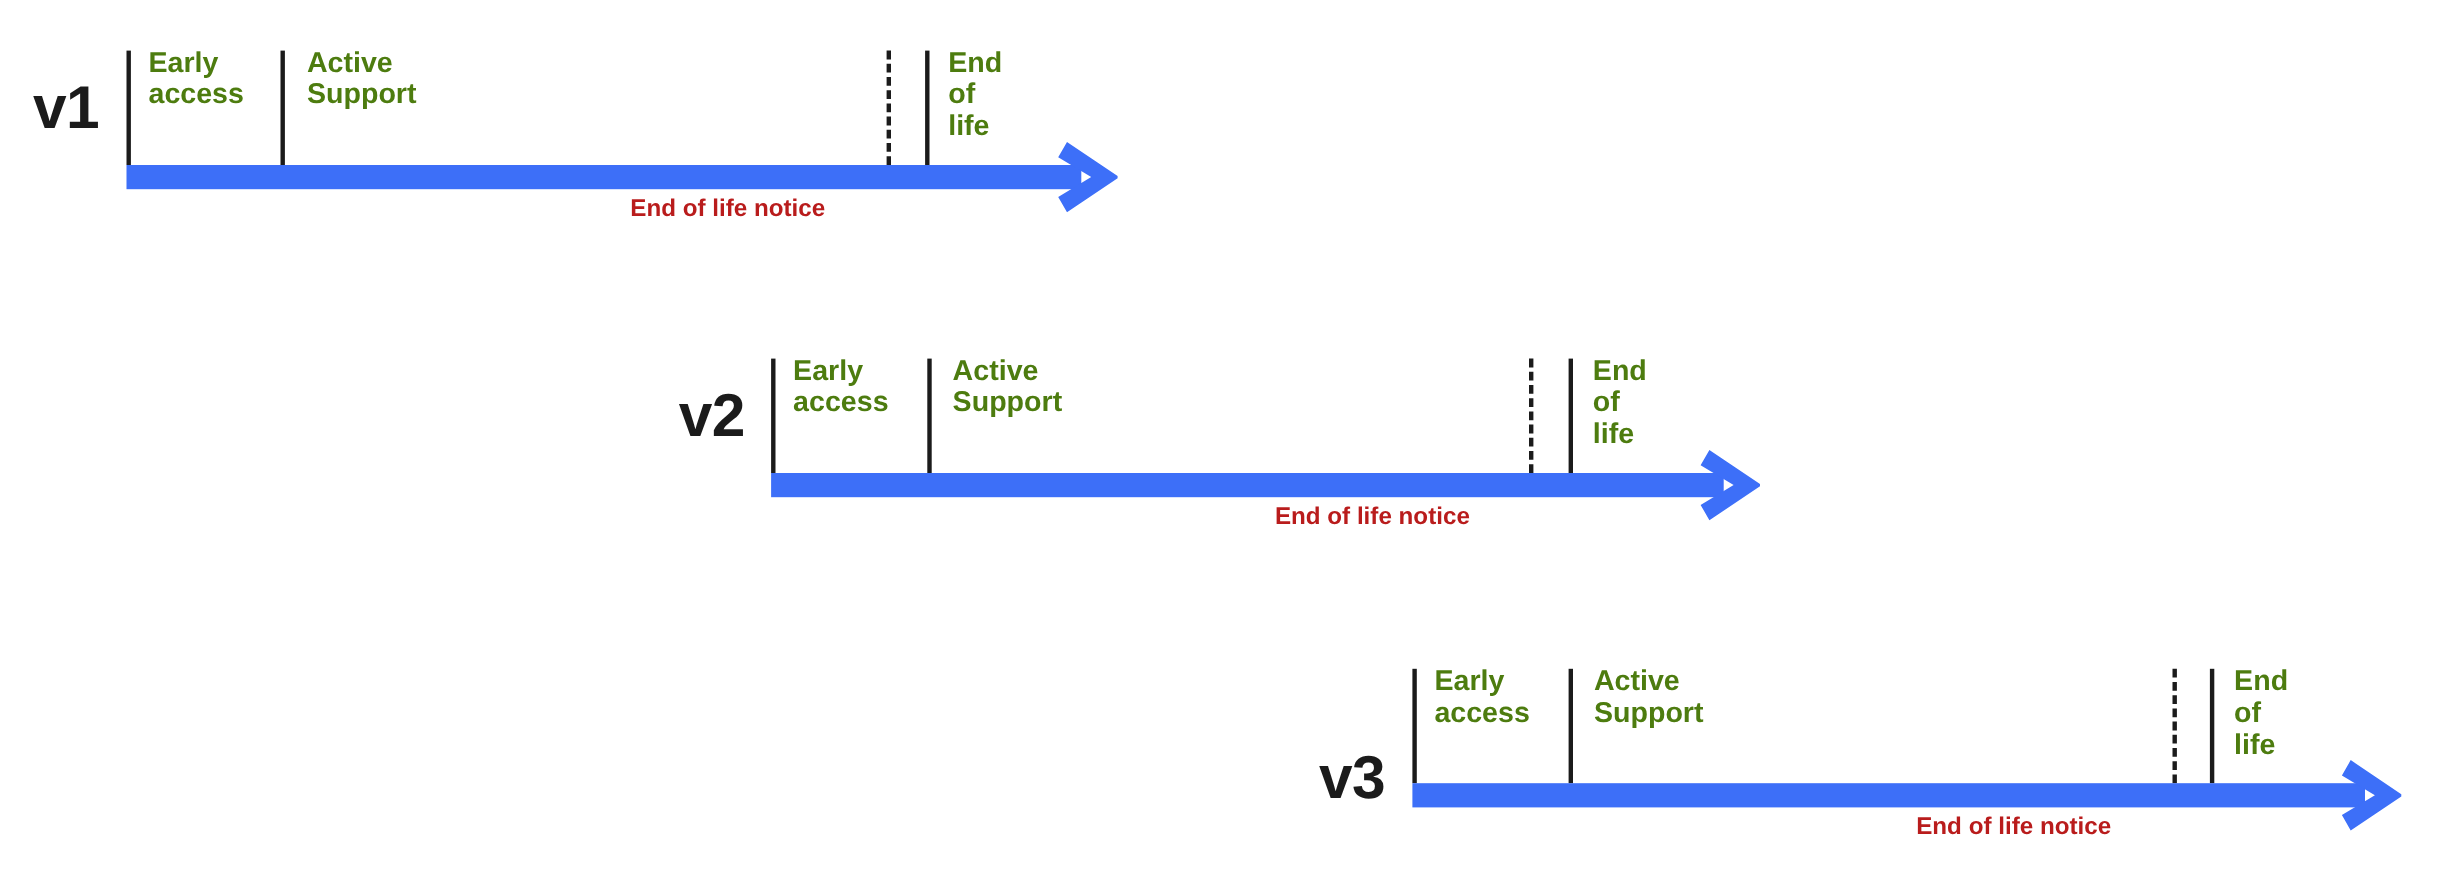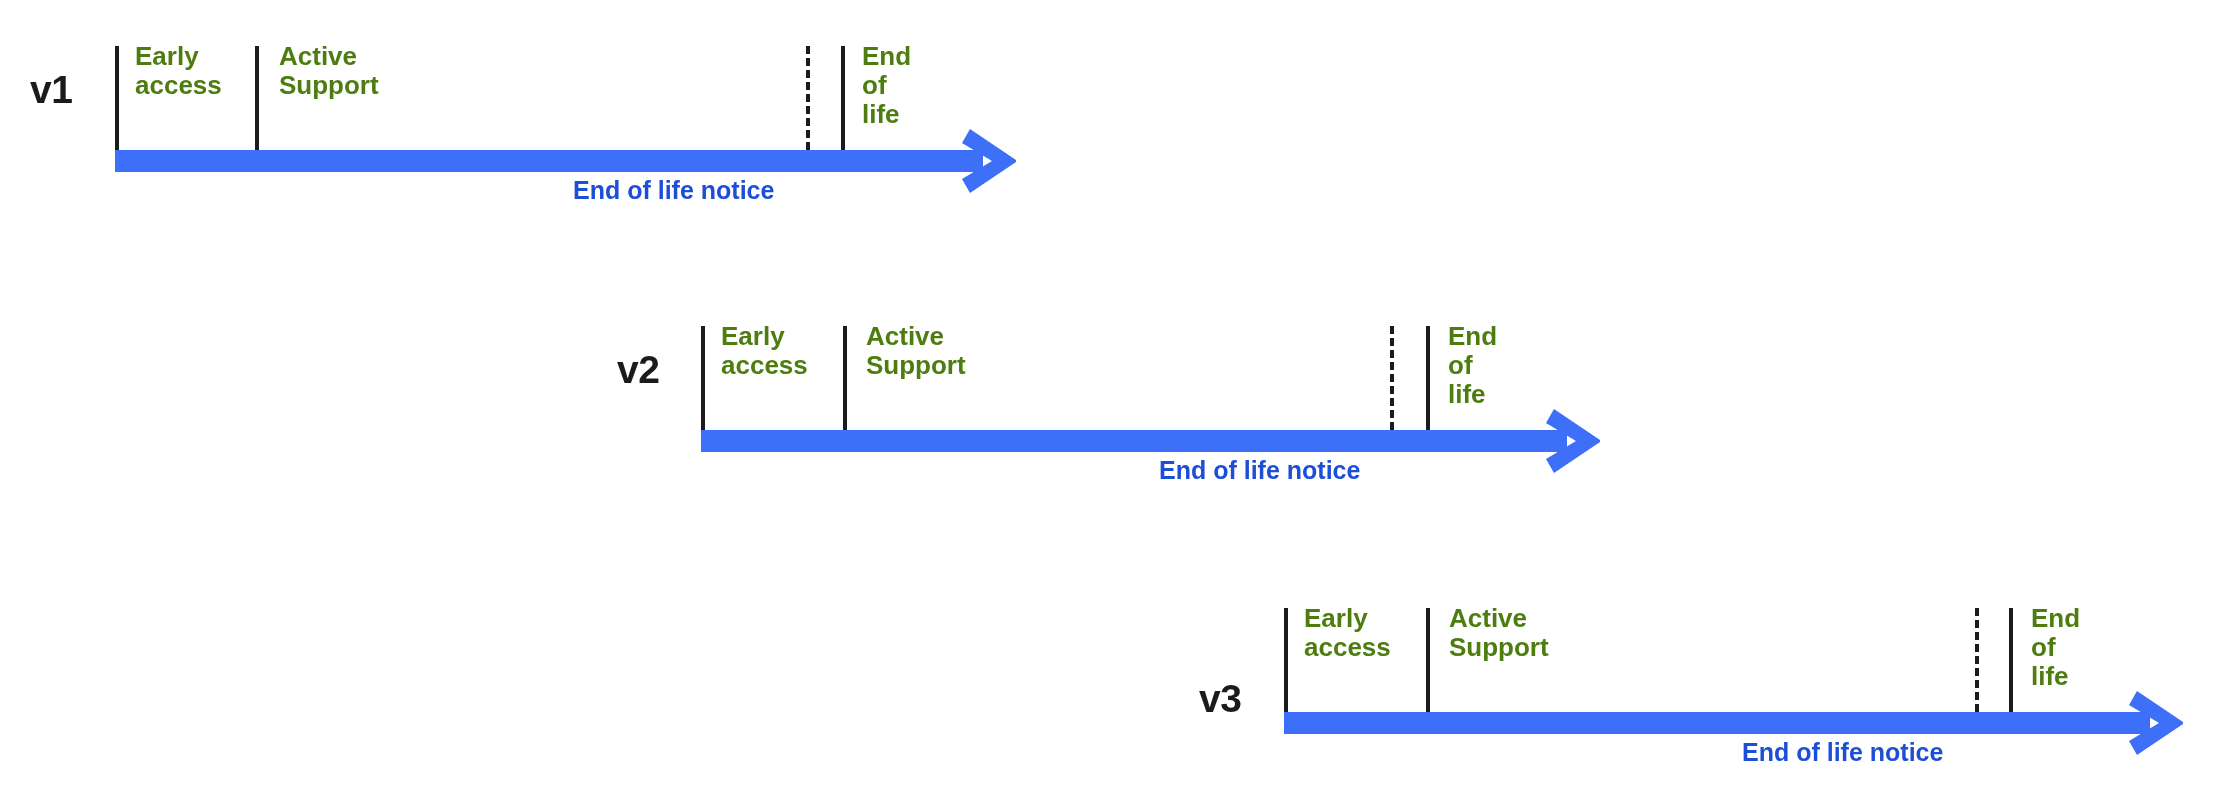--- a/index.html
+++ b/index.html
@@ -23,21 +23,21 @@
   
   .timeline-row {
     position: absolute;
     left: 0;
     top: 0;
   }
 
   
   .version-label {
     position: absolute;
-    font-size: 39px;
+    font-size: 55px;
     font-weight: bold;
     color: #1b1b1b;
     letter-spacing: -0.5px;
     line-height: 1;
     white-space: nowrap;
   }
 
   
   .tick {
     position: absolute;
@@ -69,23 +69,23 @@
   .bar-head {
     position: absolute;
     height: 0;
     width: 0;
   }
   .bar-head svg { display: block; }
 
   
   .notice-label {
     position: absolute;
-    font-size: 25px;
+    font-size: 22px;
     font-weight: bold;
-    color: #1d4ed8;
+    color: #b91c1c;
     line-height: 1;
     white-space: nowrap;
   }
 </style>
 </head>
 <body>
 
 <div id="canvas">
 
   <div class="timeline-row">

